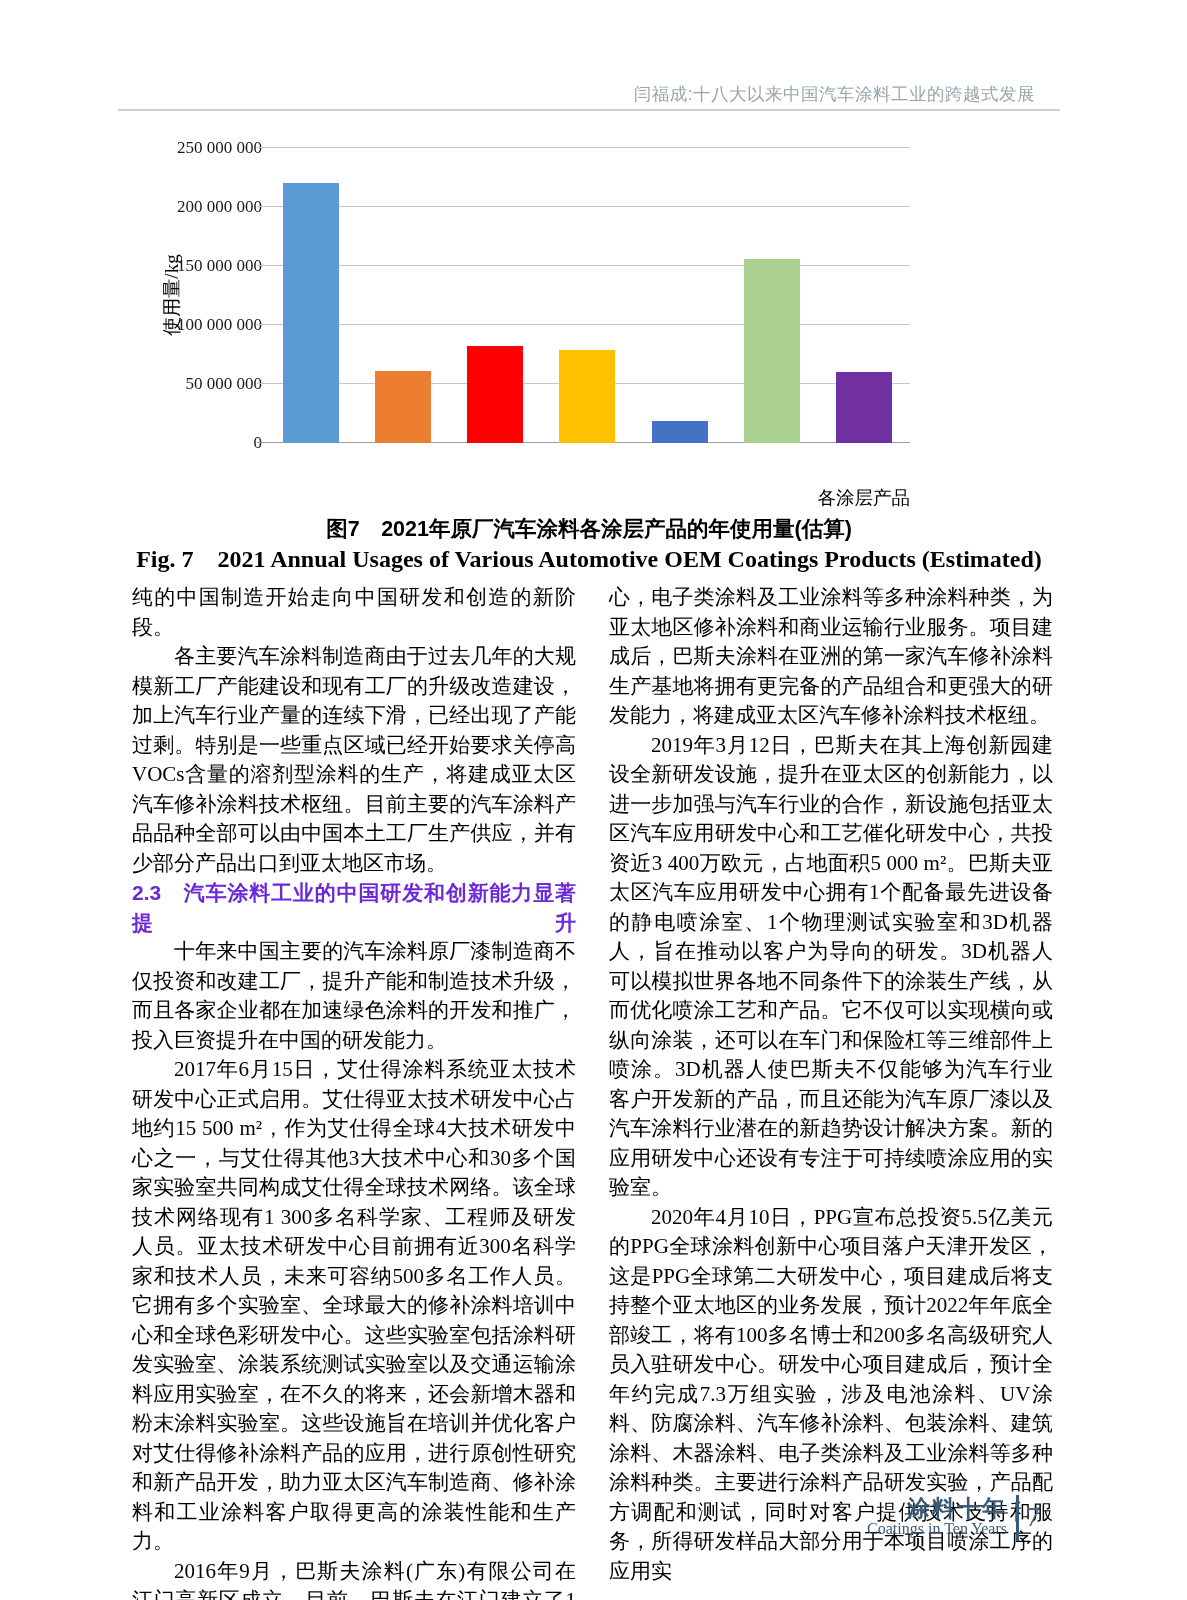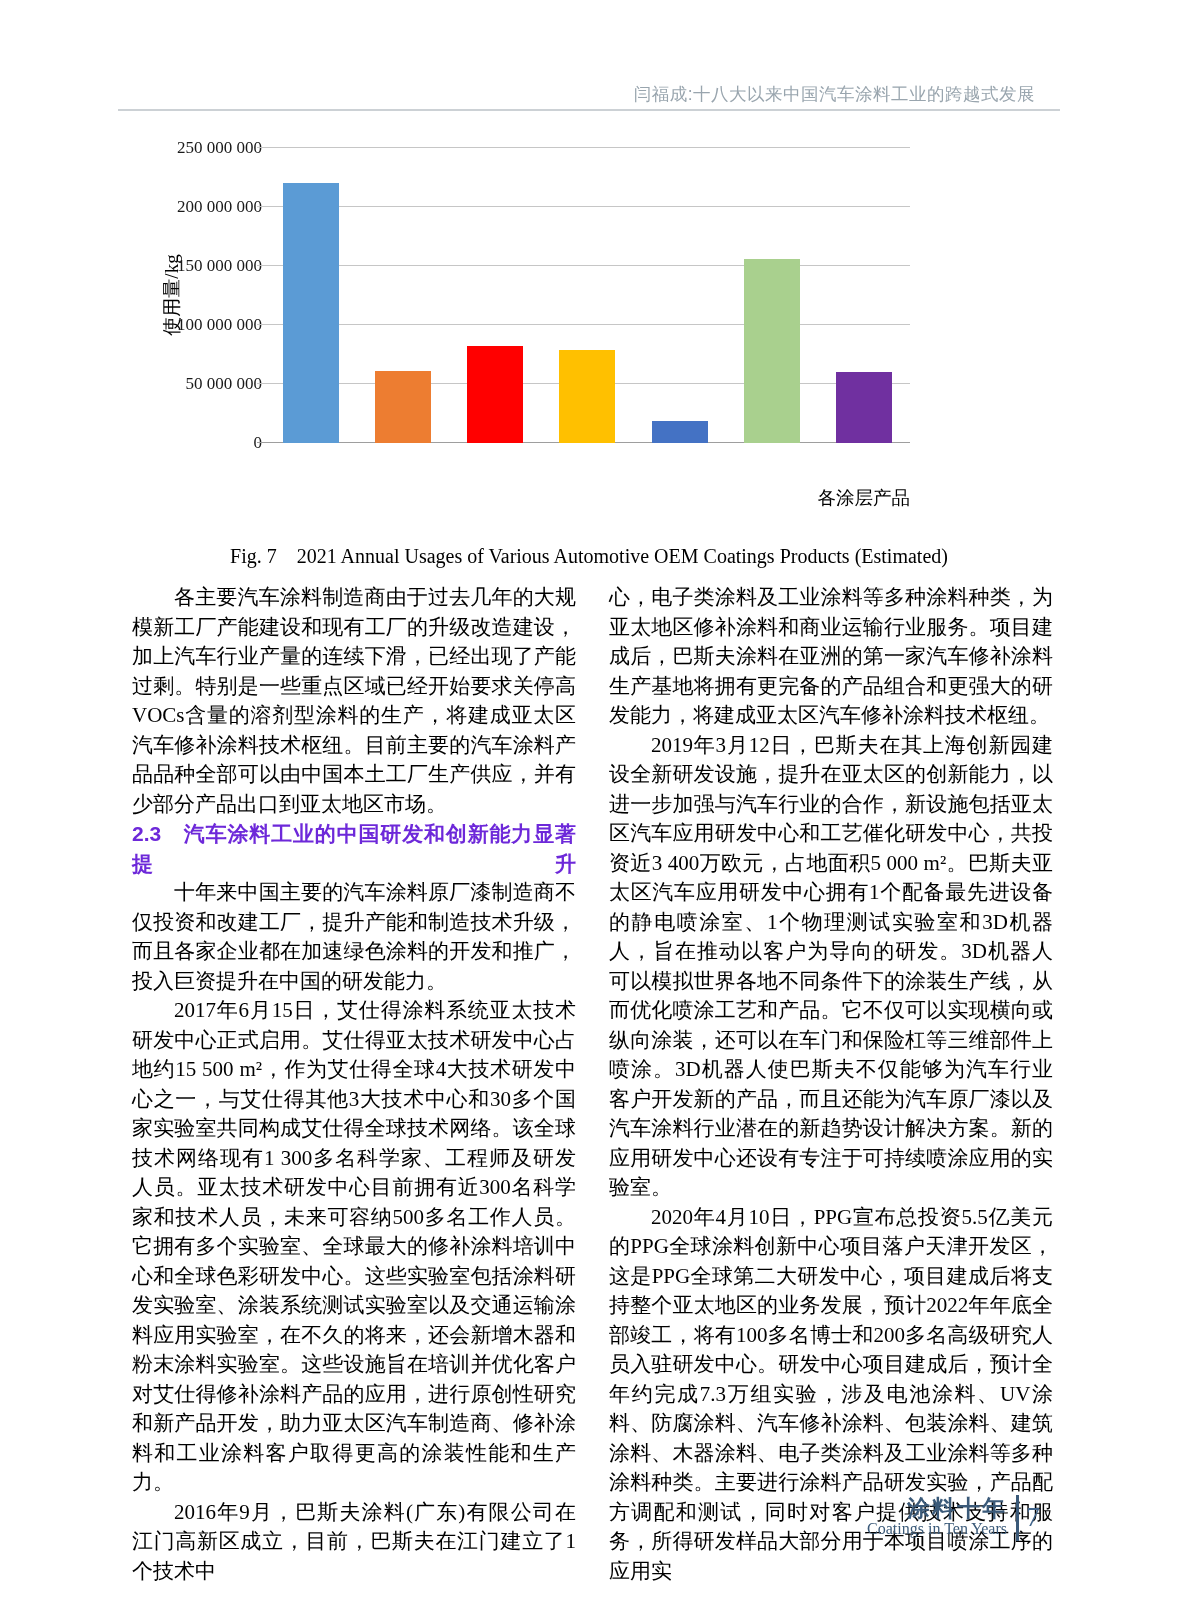--- a/index.html
+++ b/index.html
@@ -46,21 +46,21 @@
   .xcat { flex:1; text-align:center; font-size:17.5px; }
   .xlabel { position:absolute; left:115px; top:347px; width:645px; text-align:right; font-size:18.5px; }
 
   
   .caption-zh {
     position:absolute; top:514px; left:118px; width:942px; text-align:center;
     font-family:"Liberation Sans","DejaVu Sans",sans-serif; font-weight:700; font-size:21.5px;
   }
   .caption-en {
     position:absolute; top:543px; left:118px; width:942px; text-align:center;
-    font-weight:400; font-size:20px;
+    font-weight:700; font-size:24px;
   }
 
   
   .columns { position:absolute; top:583px; left:132px; width:921px; display:flex; gap:33px; }
   .col { width:444px; font-size:21px; line-height:29.5px; text-align:justify; }
   .col p { margin:0; }
   .col p.indent { text-indent:2em; }
   .col h2 {
     margin:0; font-size:21px; line-height:29.5px; color:#6d28d9;
     font-family:"Liberation Sans","DejaVu Sans",sans-serif; font-weight:700;
@@ -123,24 +123,26 @@
             <div class="bar" style="height: 184.08px; background: rgb(169, 208, 142);"></div>
           </div>
           <div class="bar-slot">
             <div class="bar" style="height: 70.8px; background: rgb(112, 48, 160);"></div>
           </div>
         </div>
     </div>
     <div class="xlabel">各涂层产品</div>
   </div>
 
+  <div class="caption-zh">图7　2021年原厂汽车涂料各涂层产品的年使用量(估算)</div>
   <div class="caption-en">Fig. 7　2021 Annual Usages of Various Automotive OEM Coatings Products (Estimated)</div>
 
   <div class="columns">
     <div class="col" id="col-left">
+        <p>纯的中国制造开始走向中国研发和创造的新阶段。</p>
         <p class="indent">各主要汽车涂料制造商由于过去几年的大规模新工厂产能建设和现有工厂的升级改造建设，加上汽车行业产量的连续下滑，已经出现了产能过剩。特别是一些重点区域已经开始要求关停高VOCs含量的溶剂型涂料的生产，将建成亚太区汽车修补涂料技术枢纽。目前主要的汽车涂料产品品种全部可以由中国本土工厂生产供应，并有少部分产品出口到亚太地区市场。</p>
         <h2>2.3　汽车涂料工业的中国研发和创新能力显著提升</h2>
         <p class="indent">十年来中国主要的汽车涂料原厂漆制造商不仅投资和改建工厂，提升产能和制造技术升级，而且各家企业都在加速绿色涂料的开发和推广，投入巨资提升在中国的研发能力。</p>
         <p class="indent">2017年6月15日，艾仕得涂料系统亚太技术研发中心正式启用。艾仕得亚太技术研发中心占地约15 500 m²，作为艾仕得全球4大技术研发中心之一，与艾仕得其他3大技术中心和30多个国家实验室共同构成艾仕得全球技术网络。该全球技术网络现有1 300多名科学家、工程师及研发人员。亚太技术研发中心目前拥有近300名科学家和技术人员，未来可容纳500多名工作人员。它拥有多个实验室、全球最大的修补涂料培训中心和全球色彩研发中心。这些实验室包括涂料研发实验室、涂装系统测试实验室以及交通运输涂料应用实验室，在不久的将来，还会新增木器和粉末涂料实验室。这些设施旨在培训并优化客户对艾仕得修补涂料产品的应用，进行原创性研究和新产品开发，助力亚太区汽车制造商、修补涂料和工业涂料客户取得更高的涂装性能和生产力。</p>
         <p class="indent">2016年9月，巴斯夫涂料(广东)有限公司在江门高新区成立，目前，巴斯夫在江门建立了1个技术中</p>
       </div>
     <div class="col" id="col-right">
         <p>心，电子类涂料及工业涂料等多种涂料种类，为亚太地区修补涂料和商业运输行业服务。项目建成后，巴斯夫涂料在亚洲的第一家汽车修补涂料生产基地将拥有更完备的产品组合和更强大的研发能力，将建成亚太区汽车修补涂料技术枢纽。</p>
         <p class="indent">2019年3月12日，巴斯夫在其上海创新园建设全新研发设施，提升在亚太区的创新能力，以进一步加强与汽车行业的合作，新设施包括亚太区汽车应用研发中心和工艺催化研发中心，共投资近3 400万欧元，占地面积5 000 m²。巴斯夫亚太区汽车应用研发中心拥有1个配备最先进设备的静电喷涂室、1个物理测试实验室和3D机器人，旨在推动以客户为导向的研发。3D机器人可以模拟世界各地不同条件下的涂装生产线，从而优化喷涂工艺和产品。它不仅可以实现横向或纵向涂装，还可以在车门和保险杠等三维部件上喷涂。3D机器人使巴斯夫不仅能够为汽车行业客户开发新的产品，而且还能为汽车原厂漆以及汽车涂料行业潜在的新趋势设计解决方案。新的应用研发中心还设有专注于可持续喷涂应用的实验室。</p>
         <p class="indent">2020年4月10日，PPG宣布总投资5.5亿美元的PPG全球涂料创新中心项目落户天津开发区，这是PPG全球第二大研发中心，项目建成后将支持整个亚太地区的业务发展，预计2022年年底全部竣工，将有100多名博士和200多名高级研究人员入驻研发中心。研发中心项目建成后，预计全年约完成7.3万组实验，涉及电池涂料、UV涂料、防腐涂料、汽车修补涂料、包装涂料、建筑涂料、木器涂料、电子类涂料及工业涂料等多种涂料种类。主要进行涂料产品研发实验，产品配方调配和测试，同时对客户提供技术支持和服务，所得研发样品大部分用于本项目喷涂工序的应用实</p>

